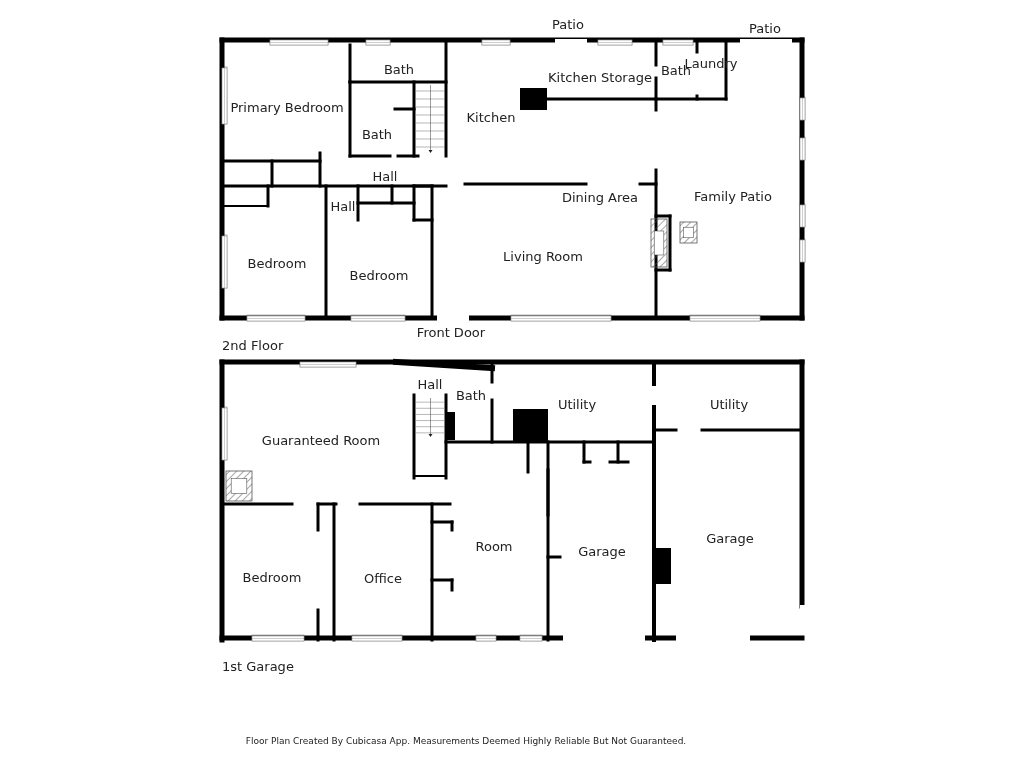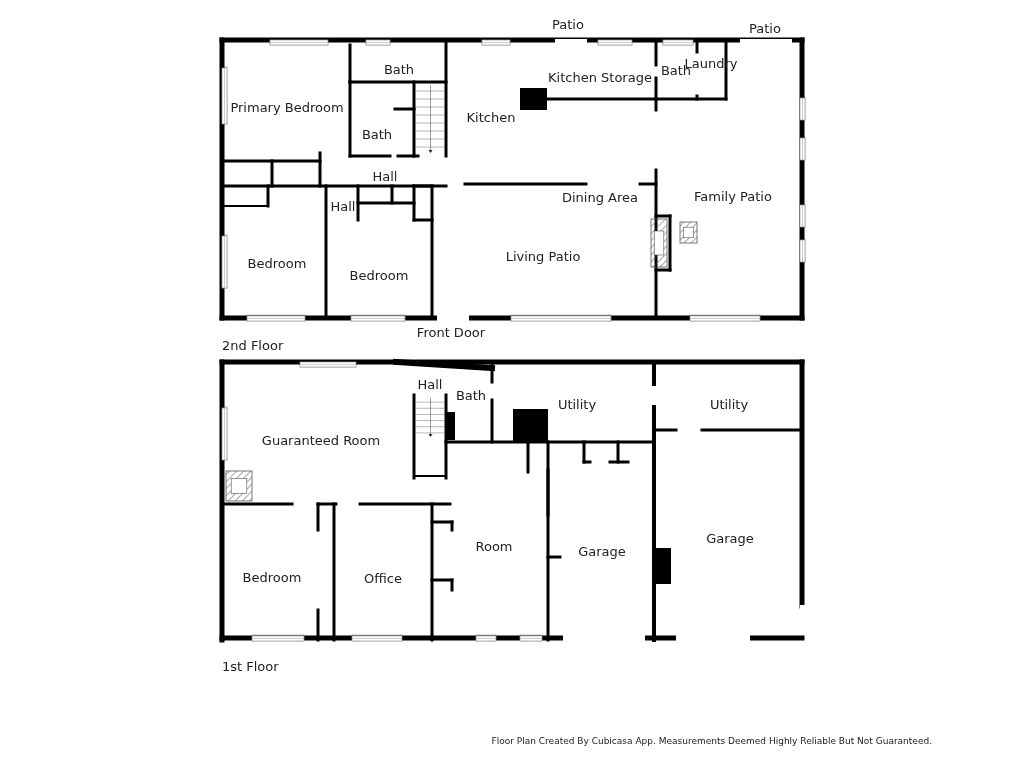--- a/index.html
+++ b/index.html
@@ -1,20 +1,20 @@
 <!DOCTYPE html>
 <html><head>
 <meta charset="utf-8">
 <style>
   html, body { margin:0; padding:0; background:#ffffff; }
   body { width:1024px; height:768px; position:relative; overflow:hidden; font-family:"DejaVu Sans", sans-serif; }
   #plan { position:absolute; left:0; top:0; width:1024px; height:768px; }
   .lbl { position:absolute; font-family:"DejaVu Sans", sans-serif; font-size:13px; color:#222; white-space:nowrap; transform:translate(-50%,-50%); }
   .lbl.left { transform:translate(0,-50%); }
-  .footer { position:absolute; left:0; width:932px; top:736px; text-align:right; font-family:"DejaVu Sans", sans-serif; font-size:9px; color:#222; }
+  .footer { position:absolute; left:0; width:932px; top:736px; text-align:center; font-family:"DejaVu Sans", sans-serif; font-size:9px; color:#222; }
 </style>
 </head>
 <body>
 
 <svg id="plan" width="1024" height="768" viewBox="0 0 1024 768" xmlns="http://www.w3.org/2000/svg">
   <defs>
     <pattern id="hatch" patternUnits="userSpaceOnUse" width="5" height="5" patternTransform="rotate(45)">
       <line x1="0" y1="0" x2="0" y2="5" stroke="#555" stroke-width="1"></line>
     </pattern>
   </defs>
@@ -262,25 +262,25 @@
     <div class="lbl" style="left: 491px; top: 117px;">Kitchen</div>
     <div class="lbl" style="left: 600px; top: 77px;">Kitchen Storage</div>
     <div class="lbl" style="left: 676px; top: 70px;">Bath</div>
     <div class="lbl" style="left: 711px; top: 63px;">Laundry</div>
     <div class="lbl" style="left: 600px; top: 149px; margin-top: 48px;">Dining Area</div>
     <div class="lbl" style="left: 385px; top: 176px;">Hall</div>
     <div class="lbl" style="left: 343px; top: 206px;">Hall</div>
     <div class="lbl" style="left: 733px; top: 196px;">Family Patio</div>
     <div class="lbl" style="left: 277px; top: 263px;">Bedroom</div>
     <div class="lbl" style="left: 379px; top: 275px;">Bedroom</div>
-    <div class="lbl" style="left: 543px; top: 256px;">Living Patio</div>
+    <div class="lbl" style="left: 543px; top: 256px;">Living Room</div>
     <div class="lbl" style="left: 568px; top: 24px;">Patio</div>
     <div class="lbl" style="left: 765px; top: 28px;">Patio</div>
     <div class="lbl" style="left: 451px; top: 332px;">Front Door</div>
-    <div class="lbl left" style="left: 222px; top: 666px;">1st Floor</div>
+    <div class="lbl left" style="left: 222px; top: 666px;">1st Garage</div>
     <div class="lbl" style="left: 321px; top: 440px;">Guaranteed Room</div>
     <div class="lbl" style="left: 430px; top: 384px;">Hall</div>
     <div class="lbl" style="left: 471px; top: 395px;">Bath</div>
     <div class="lbl" style="left: 577px; top: 404px;">Utility</div>
     <div class="lbl" style="left: 729px; top: 404px;">Utility</div>
     <div class="lbl" style="left: 494px; top: 546px; text-align: center;">Room</div>
     <div class="lbl" style="left: 602px; top: 551px;">Garage</div>
     <div class="lbl" style="left: 730px; top: 538px;">Garage</div>
     <div class="lbl" style="left: 272px; top: 577px;">Bedroom</div>
     <div class="lbl" style="left: 383px; top: 578px;">Office</div>

